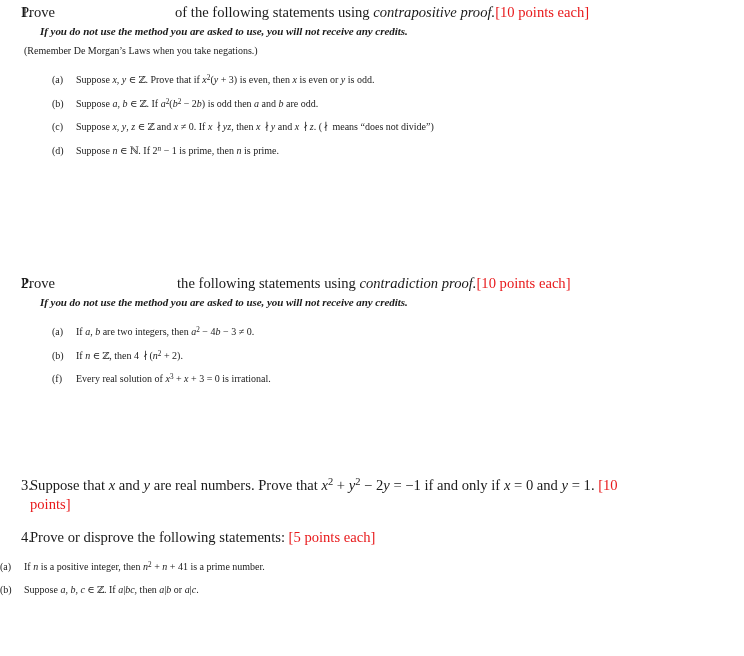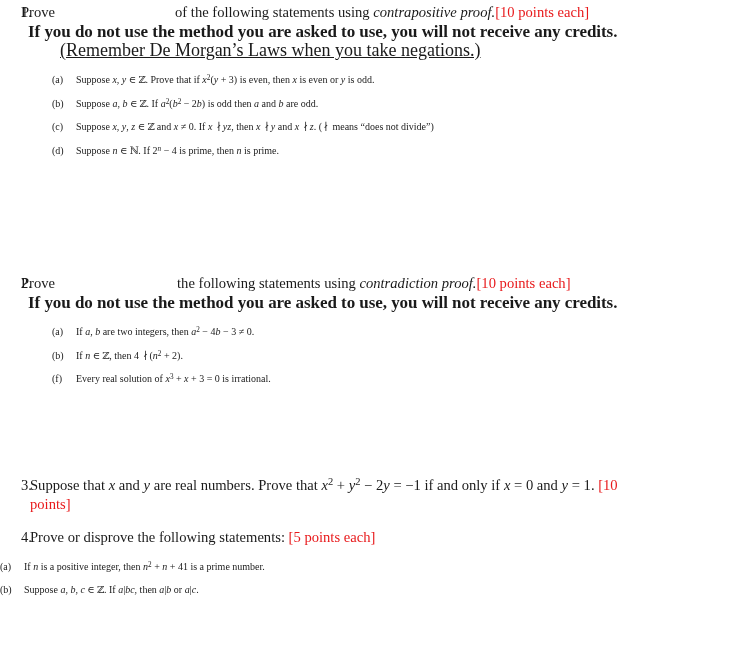--- a/index.html
+++ b/index.html
@@ -47,32 +47,32 @@
     display: block;
     padding-left: 21px;
   }
   .body-indent-wide {
     display: block;
     padding-left: 30px;
   }
 
   .bold-warning {
     font-weight: bold;
-    font-size: 17px;
+    font-size: 11px;
     line-height: 19px;
     display: block;
-    padding-left: 28px;
+    padding-left: 40px;
     letter-spacing: -0.05px;
+    font-style: italic;
   }
   .paren-note {
     display: block;
-    padding-left: 60px;
-    font-size: 18px;
+    padding-left: 24px;
+    font-size: 10px;
     line-height: 19px;
-    text-decoration: underline;
   }
 
   
   .subitem {
     display: block;
     font-size: 10px;
     line-height: 23.5px;
     white-space: nowrap;
     position: relative;
   }
@@ -132,21 +132,21 @@
         <span>Prove</span><span class="blank" style="width: 120px;"></span><span>of the following statements using</span> <span class="ital">contrapositive proof.</span><span class="red">[10 points each]</span>
       </span>
     </div>
     <div class="bold-warning">If you do not use the method you are asked to use, you will not receive any credits.</div>
     <div class="paren-note">(Remember De Morgan’s Laws when you take negations.)</div>
     <div class="spacer-4"></div>
     <div>
         <div class="subitem sub-indent-a"><span class="sublabel">(a)</span><span><span>Suppose </span><span class="mi">x</span><span>, </span><span class="mi">y</span><span> ∈ </span><span class="bb">ℤ</span><span>. Prove that if </span><span><span class="mi">x</span><sup>2</sup></span><span>(</span><span class="mi">y</span><span> + 3) is even, then </span><span class="mi">x</span><span> is even or </span><span class="mi">y</span><span> is odd.</span></span></div>
         <div class="subitem sub-indent-a"><span class="sublabel">(b)</span><span><span>Suppose </span><span class="mi">a</span><span>, </span><span class="mi">b</span><span> ∈ </span><span class="bb">ℤ</span><span>. If </span><span><span class="mi">a</span><sup>2</sup></span><span>(</span><span><span class="mi">b</span><sup>2</sup></span><span> − 2</span><span class="mi">b</span><span>) is odd then </span><span class="mi">a</span><span> and </span><span class="mi">b</span><span> are odd.</span></span></div>
         <div class="subitem sub-indent-a"><span class="sublabel">(c)</span><span><span>Suppose </span><span class="mi">x</span><span>, </span><span class="mi">y</span><span>, </span><span class="mi">z</span><span> ∈ </span><span class="bb">ℤ</span><span> and </span><span class="mi">x</span><span> ≠ 0. If </span><span class="mi">x</span><span> </span><span class="nodiv">∤</span><span class="mi">yz</span><span>, then </span><span class="mi">x</span><span> </span><span class="nodiv">∤</span><span class="mi">y</span><span> and </span><span class="mi">x</span><span> </span><span class="nodiv">∤</span><span class="mi">z</span><span>. (</span><span class="nodiv">∤</span><span> means “does not divide”)</span></span></div>
-        <div class="subitem sub-indent-a"><span class="sublabel">(d)</span><span><span>Suppose </span><span class="mi">n</span><span> ∈ </span><span class="bb">ℕ</span><span>. If 2</span><sup class="mi">n</sup><span> − 4 is prime, then </span><span class="mi">n</span><span> is prime.</span></span></div>
+        <div class="subitem sub-indent-a"><span class="sublabel">(d)</span><span><span>Suppose </span><span class="mi">n</span><span> ∈ </span><span class="bb">ℕ</span><span>. If 2</span><sup class="mi">n</sup><span> − 1 is prime, then </span><span class="mi">n</span><span> is prime.</span></span></div>
       </div>
   </div>
 
   <div class="spacer-1"></div>
 
   <div class="problem">
     <div class="prob-line">
       <span class="num">2.</span>
       <span class="body-indent">
         <span>Prove</span><span class="blank" style="width: 122px;"></span><span>the following statements using</span> <span class="ital">contradiction proof.</span><span class="red">[10 points each]</span>

